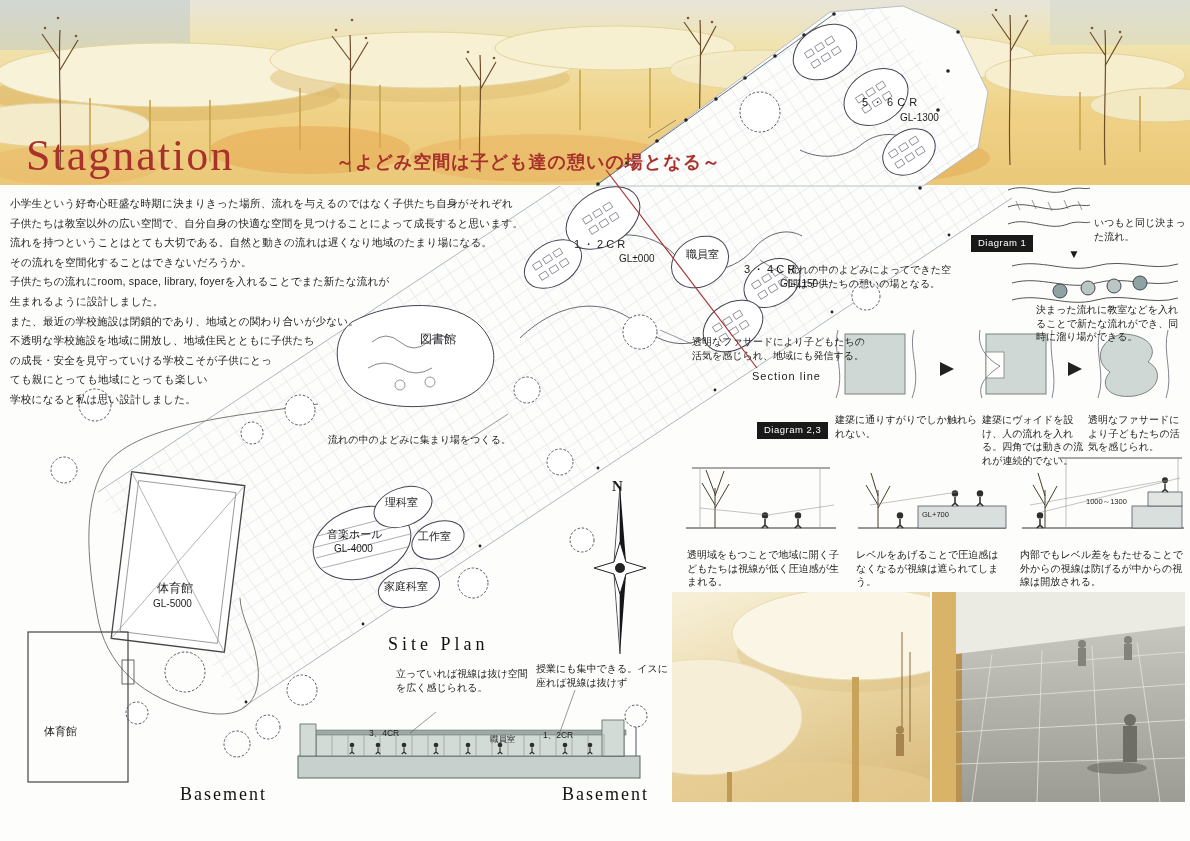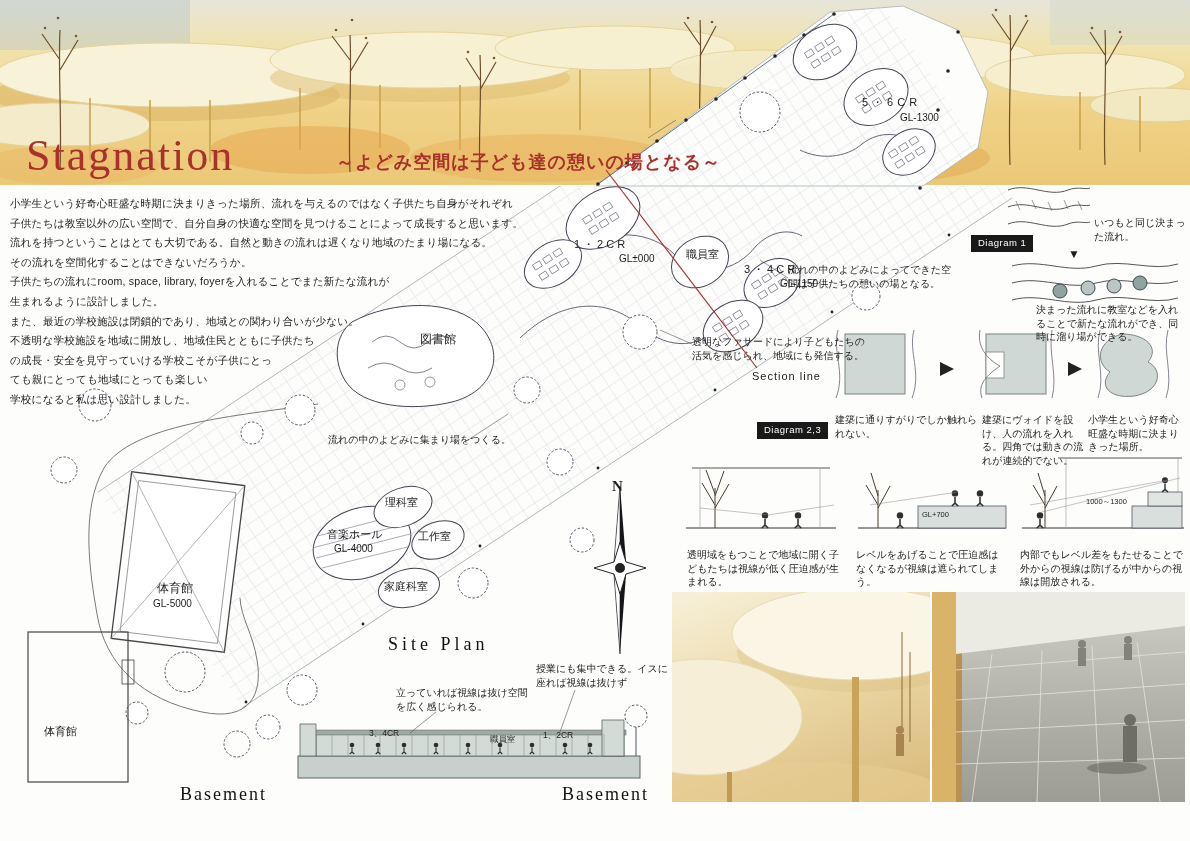--- a/index.html
+++ b/index.html
@@ -368,36 +368,36 @@
   <div class="lbl s11 nw" style="left:384px;top:579px;">家庭科室</div>
   <div class="lbl s12 nw" style="left:157px;top:580px;">体育館</div>
   <div class="lbl s10 nw" style="left:153px;top:597px;">GL-5000</div>
 
   <div class="lbl cap nw" style="left:388px;top:632px;">Site Plan</div>
   <div class="lbl serif b nw" style="left:612px;top:476px;font-size:15px;">N</div>
 
   <div class="lbl s11 nw" style="left:44px;top:724px;">体育館</div>
   <div class="lbl cap nw" style="left:180px;top:782px;letter-spacing:2px;">Basement</div>
 
-  <div class="lbl s95" style="left:396px;top:686px;width:138px;">立っていれば視線は抜け空間を広く感じられる。</div>
+  <div class="lbl s95" style="left:396px;top:668px;width:138px;font-family:Liberation Mono, monospace;">立っていれば視線は抜け空間を広く感じられる。</div>
   <div class="lbl s95" style="left:536px;top:662px;width:132px;">授業にも集中できる。イスに座れば視線は抜けず</div>
   <div class="lbl s85 nw" style="left:369px;top:728px;">3、4CR</div>
   <div class="lbl s85 nw" style="left:490px;top:734px;">職員室</div>
   <div class="lbl s85 nw" style="left:543px;top:730px;">1、2CR</div>
   <div class="lbl cap nw" style="left:562px;top:782px;letter-spacing:2px;">Basement</div>
 
   <div class="lbl dlabel nw" style="left:971px;top:227px;margin-top:8px;">Diagram 1</div>
   <div class="lbl s95" style="left:1094px;top:216px;width:92px;">いつもと同じ決まった流れ。</div>
   <div class="lbl nw" style="left:1068px;top:246px;font-size:12px;">▼</div>
   <div class="lbl s95" style="left:1036px;top:303px;width:150px;">決まった流れに教室などを入れることで新たな流れができ、同時に溜り場ができる。</div>
 
   <div class="lbl dlabel nw" style="left:757px;top:422px;">Diagram 2,3</div>
   <div class="lbl s95" style="left:835px;top:413px;width:146px;">建築に通りすがりでしか触れられない。</div>
   <div class="lbl s95" style="left:982px;top:413px;width:102px;">建築にヴォイドを設け、人の流れを入れる。四角では動きの流れが連続的でない。</div>
-  <div class="lbl s95" style="left:1088px;top:413px;width:98px;">小学生という好奇心旺盛な時期に決まりきった場所。</div>
+  <div class="lbl s95" style="left:1088px;top:413px;width:98px;">透明なファサードにより子どもたちの活気を感じられ。</div>
 
   <div class="lbl s95" style="left:687px;top:548px;width:162px;">透明域をもつことで地域に開く子どもたちは視線が低く圧迫感が生まれる。</div>
   <div class="lbl s95" style="left:856px;top:548px;width:152px;">レベルをあげることで圧迫感はなくなるが視線は遮られてしまう。</div>
   <div class="lbl s95" style="left:1020px;top:548px;width:164px;">内部でもレベル差をもたせることで外からの視線は防げるが中からの視線は開放される。</div>
   <div class="lbl s75 nw" style="left:922px;top:510px;">GL+700</div>
   <div class="lbl s75 nw" style="left:1086px;top:497px;">1000～1300</div>
 
 </div>
 
 </body></html>

